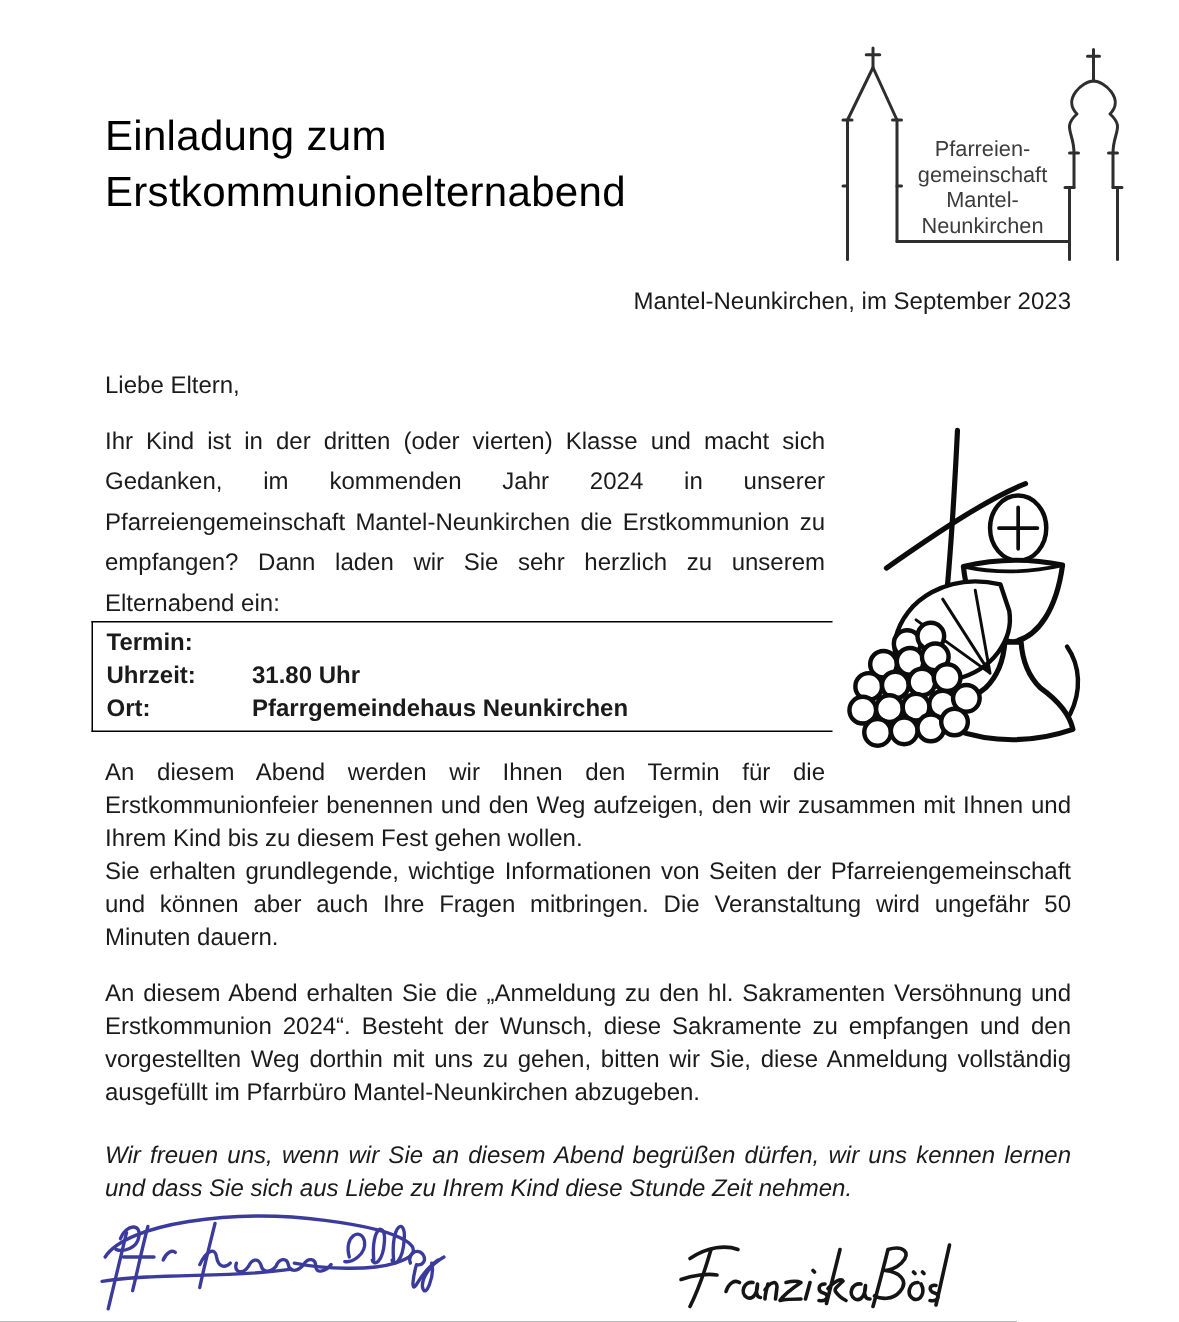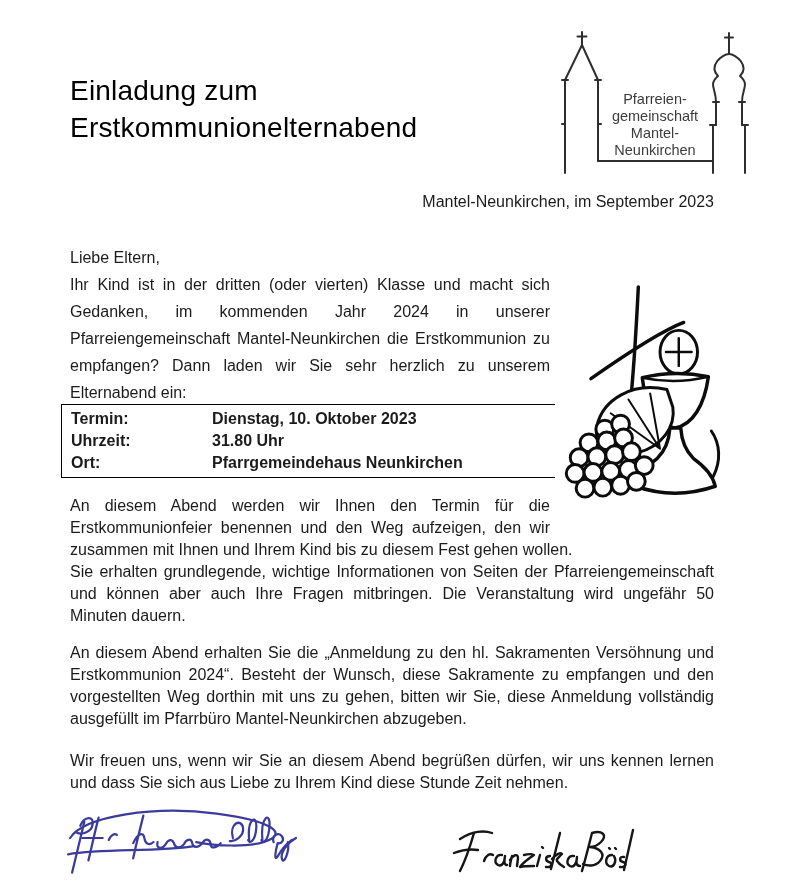--- a/index.html
+++ b/index.html
@@ -10,40 +10,40 @@
     font-family:"Liberation Sans",sans-serif;
     color:#1b1b1b;
     overflow:hidden;
     margin:0 auto;
   }
   .content{position:absolute;left:70px;right:72px;top:0;}
   .title{font-size:28px;line-height:37px;font-weight:400;color:#000;padding-top:72px;letter-spacing:.2px;}
   .dateline{margin-top:46px;text-align:right;font-size:16px;line-height:20px;}
   .salutation{margin-top:32px;font-size:16px;line-height:27px;}
   p{margin:0;font-size:16px;text-align:justify;}
-  .p1{line-height:27px;}
+  .p1{margin-top:10px;line-height:27px;}
   .p-tight{line-height:22px;}
   .p2a{margin-top:17px;}
   .p3{margin-top:15px;}
-  .p4{margin-top:20px;}
+  .p4{margin-top:20px;font-style:italic;}
   .illu{
     float:right;
     width:200px;height:222px;
     margin:12px -48px 15px 12px;
   }
   .appointment{
     margin-left:-9px;
     width:494px;
     box-sizing:border-box;
     border:1.5px solid #000;
     border-right:none;
     padding:3px 0 3px 9px;
     margin-top:-2px;
   }
-  .appt-row{display:flex;font-weight:700;font-size:16px;line-height:22px;gap:44px;}
+  .appt-row{display:flex;font-weight:700;font-size:16px;line-height:22px;}
   .appt-label{width:97px;flex:0 0 97px;}
   .logo{position:absolute;left:542px;top:28px;width:226px;height:150px;}
   .sig-left{position:absolute;left:64px;top:796px;width:234px;height:84px;}
   .sig-right{position:absolute;left:450px;top:824px;width:190px;height:56px;}
   svg{display:block;}
 </style>
 </head>
 <body>
 
 <div class="page">
@@ -132,21 +132,20 @@
           </g>
         </g>
       </svg>
     </div>
 
     <p class="p1">Ihr Kind ist in der dritten (oder vierten) Klasse und macht sich Gedanken, im kommenden Jahr 2024 in unserer Pfarreiengemeinschaft Mantel-Neunkirchen die Erstkommunion zu empfangen? Dann laden wir Sie sehr herzlich zu unserem Elternabend ein:</p>
 
     <div class="appointment">
       <div class="appt-row">
         <span class="appt-label">Termin:</span>
-        <span class="appt-value">Dienstag, 10. Oktober 2023</span>
       </div>
       <div class="appt-row">
         <span class="appt-label">Uhrzeit:</span>
         <span class="appt-value">31.80 Uhr</span>
       </div>
       <div class="appt-row">
         <span class="appt-label">Ort:</span>
         <span class="appt-value">Pfarrgemeindehaus Neunkirchen</span>
       </div>
     </div>

